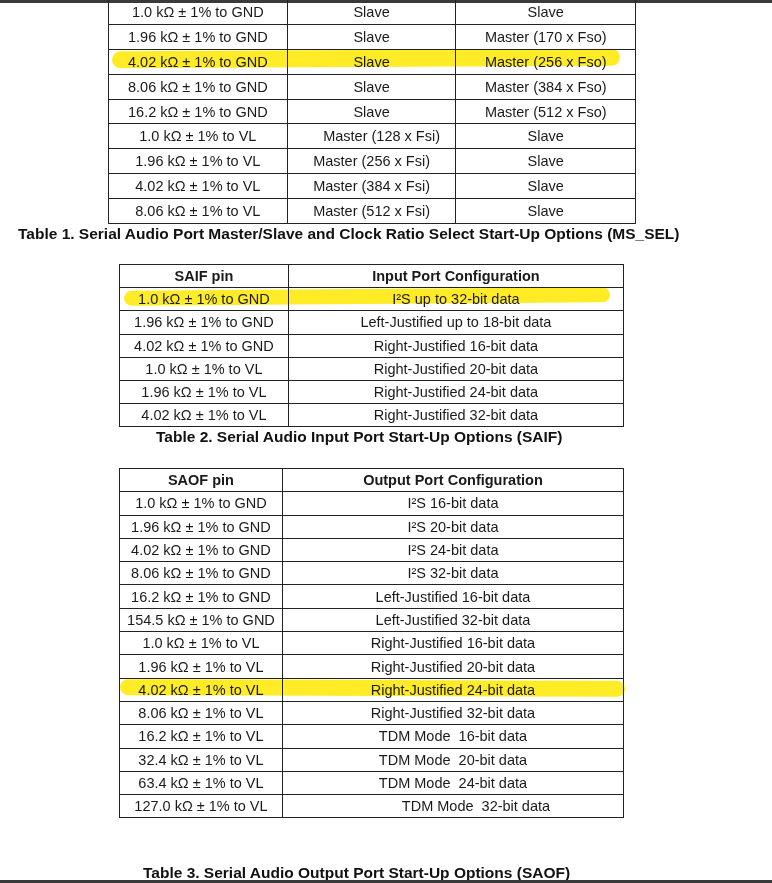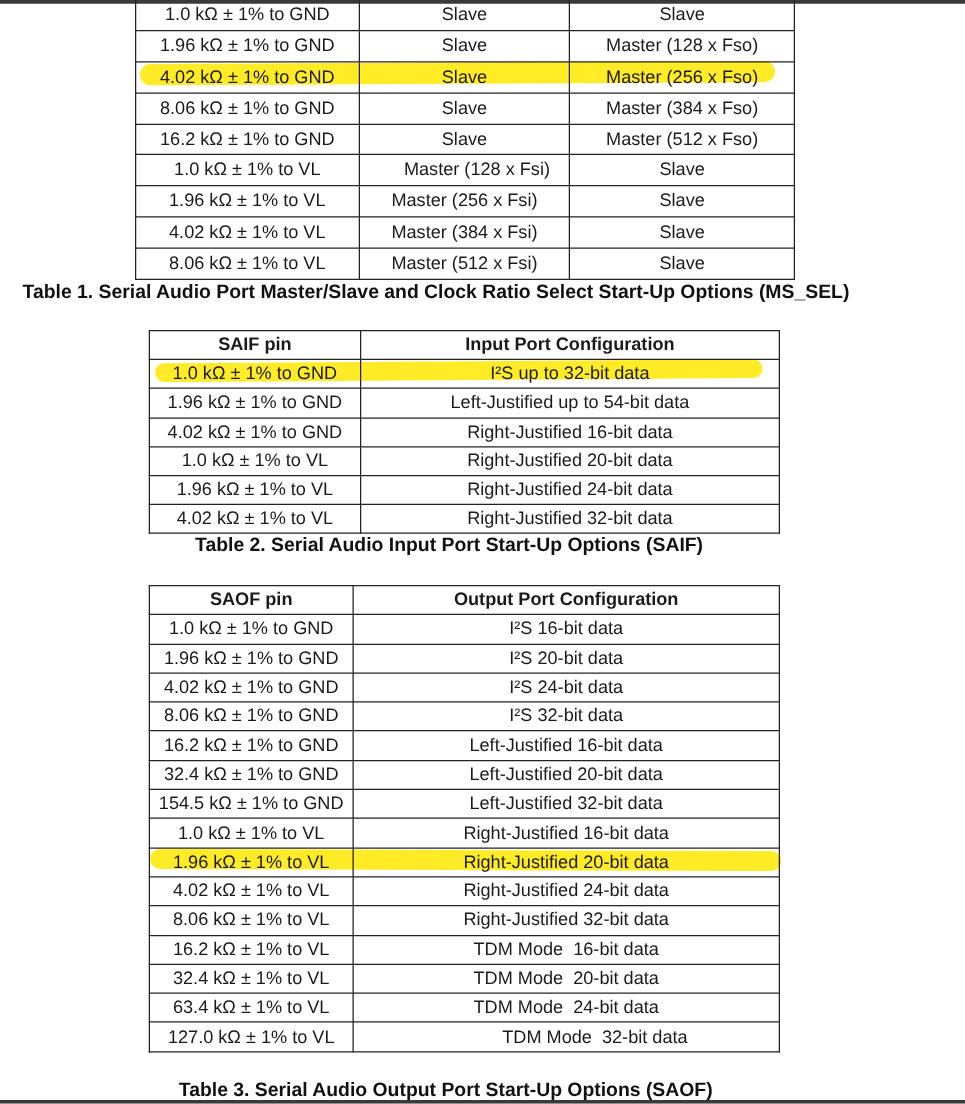--- a/index.html
+++ b/index.html
@@ -48,21 +48,21 @@
     </colgroup>
   <tbody id="t1-body">
       <tr>
         <td><span class="cell-text" style="white-space: pre;">1.0 kΩ ± 1% to GND</span></td>
         <td><span class="cell-text" style="white-space: pre;">Slave</span></td>
         <td><span class="cell-text" style="white-space: pre;">Slave</span></td>
       </tr>
       <tr>
         <td><span class="cell-text" style="white-space: pre;">1.96 kΩ ± 1% to GND</span></td>
         <td><span class="cell-text" style="white-space: pre;">Slave</span></td>
-        <td><span class="cell-text" style="white-space: pre;">Master (128 x Fso)</span></td>
+        <td><span class="cell-text" style="white-space: pre;">Master (170 x Fso)</span></td>
       </tr>
       <tr>
         <td><span class="cell-text" style="white-space: pre;">4.02 kΩ ± 1% to GND</span></td>
         <td><span class="cell-text" style="white-space: pre;">Slave</span></td>
         <td><span class="cell-text" style="white-space: pre;">Master (256 x Fso)</span></td>
       </tr>
       <tr>
         <td><span class="cell-text" style="white-space: pre;">8.06 kΩ ± 1% to GND</span></td>
         <td><span class="cell-text" style="white-space: pre;">Slave</span></td>
         <td><span class="cell-text" style="white-space: pre;">Master (384 x Fso)</span></td>
@@ -107,21 +107,21 @@
       <th>Input Port Configuration</th>
     </tr>
   </thead>
   <tbody id="t2-body">
       <tr>
         <td><span class="cell-text" style="white-space: pre;">1.0 kΩ ± 1% to GND</span></td>
         <td><span class="cell-text" style="white-space: pre;">I²S up to 32-bit data</span></td>
       </tr>
       <tr>
         <td><span class="cell-text" style="white-space: pre;">1.96 kΩ ± 1% to GND</span></td>
-        <td><span class="cell-text" style="white-space: pre;">Left-Justified up to 54-bit data</span></td>
+        <td><span class="cell-text" style="white-space: pre;">Left-Justified up to 18-bit data</span></td>
       </tr>
       <tr>
         <td><span class="cell-text" style="white-space: pre;">4.02 kΩ ± 1% to GND</span></td>
         <td><span class="cell-text" style="white-space: pre;">Right-Justified 16-bit data</span></td>
       </tr>
       <tr>
         <td><span class="cell-text" style="white-space: pre;">1.0 kΩ ± 1% to VL</span></td>
         <td><span class="cell-text" style="white-space: pre;">Right-Justified 20-bit data</span></td>
       </tr>
       <tr>
@@ -162,24 +162,20 @@
       </tr>
       <tr>
         <td><span class="cell-text" style="white-space: pre;">8.06 kΩ ± 1% to GND</span></td>
         <td><span class="cell-text" style="white-space: pre;">I²S 32-bit data</span></td>
       </tr>
       <tr>
         <td><span class="cell-text" style="white-space: pre;">16.2 kΩ ± 1% to GND</span></td>
         <td><span class="cell-text" style="white-space: pre;">Left-Justified 16-bit data</span></td>
       </tr>
       <tr>
-        <td><span class="cell-text" style="white-space: pre;">32.4 kΩ ± 1% to GND</span></td>
-        <td><span class="cell-text" style="white-space: pre;">Left-Justified 20-bit data</span></td>
-      </tr>
-      <tr>
         <td><span class="cell-text" style="white-space: pre;">154.5 kΩ ± 1% to GND</span></td>
         <td><span class="cell-text" style="white-space: pre;">Left-Justified 32-bit data</span></td>
       </tr>
       <tr>
         <td><span class="cell-text" style="white-space: pre;">1.0 kΩ ± 1% to VL</span></td>
         <td><span class="cell-text" style="white-space: pre;">Right-Justified 16-bit data</span></td>
       </tr>
       <tr>
         <td><span class="cell-text" style="white-space: pre;">1.96 kΩ ± 1% to VL</span></td>
         <td><span class="cell-text" style="white-space: pre;">Right-Justified 20-bit data</span></td>

